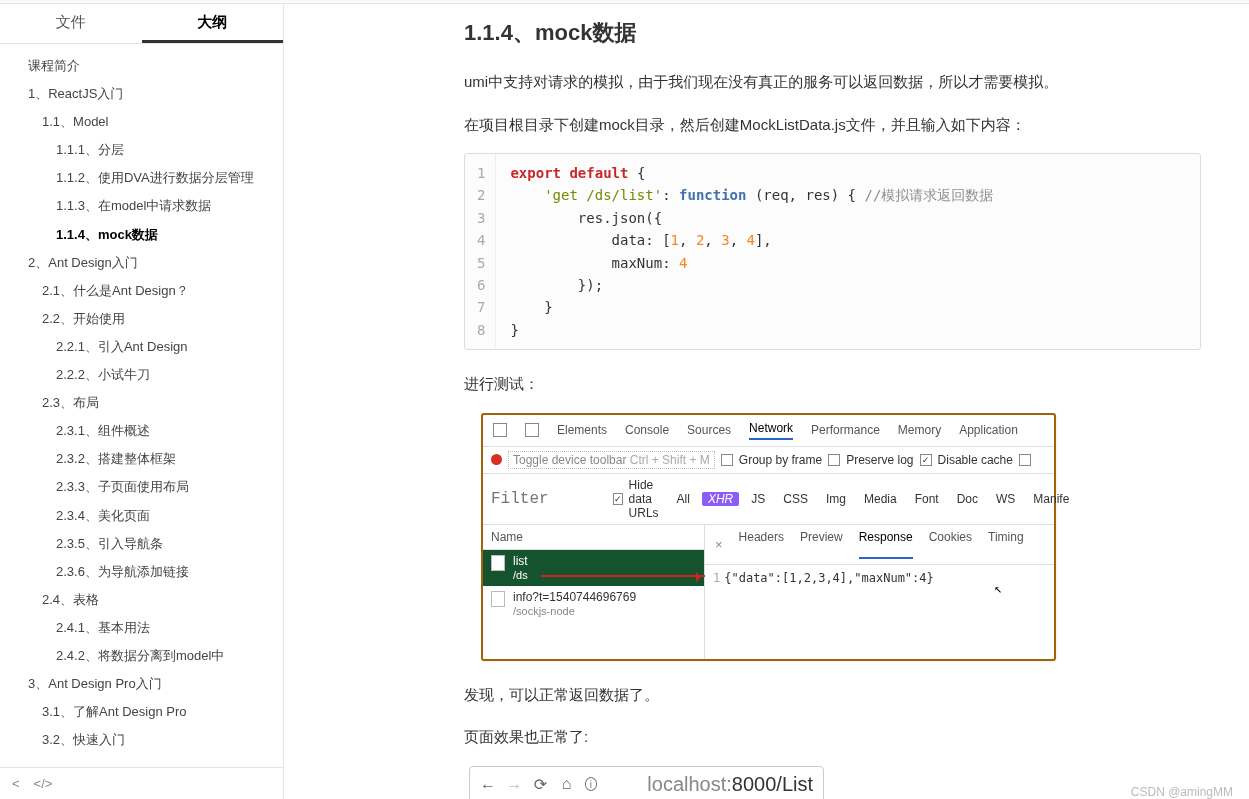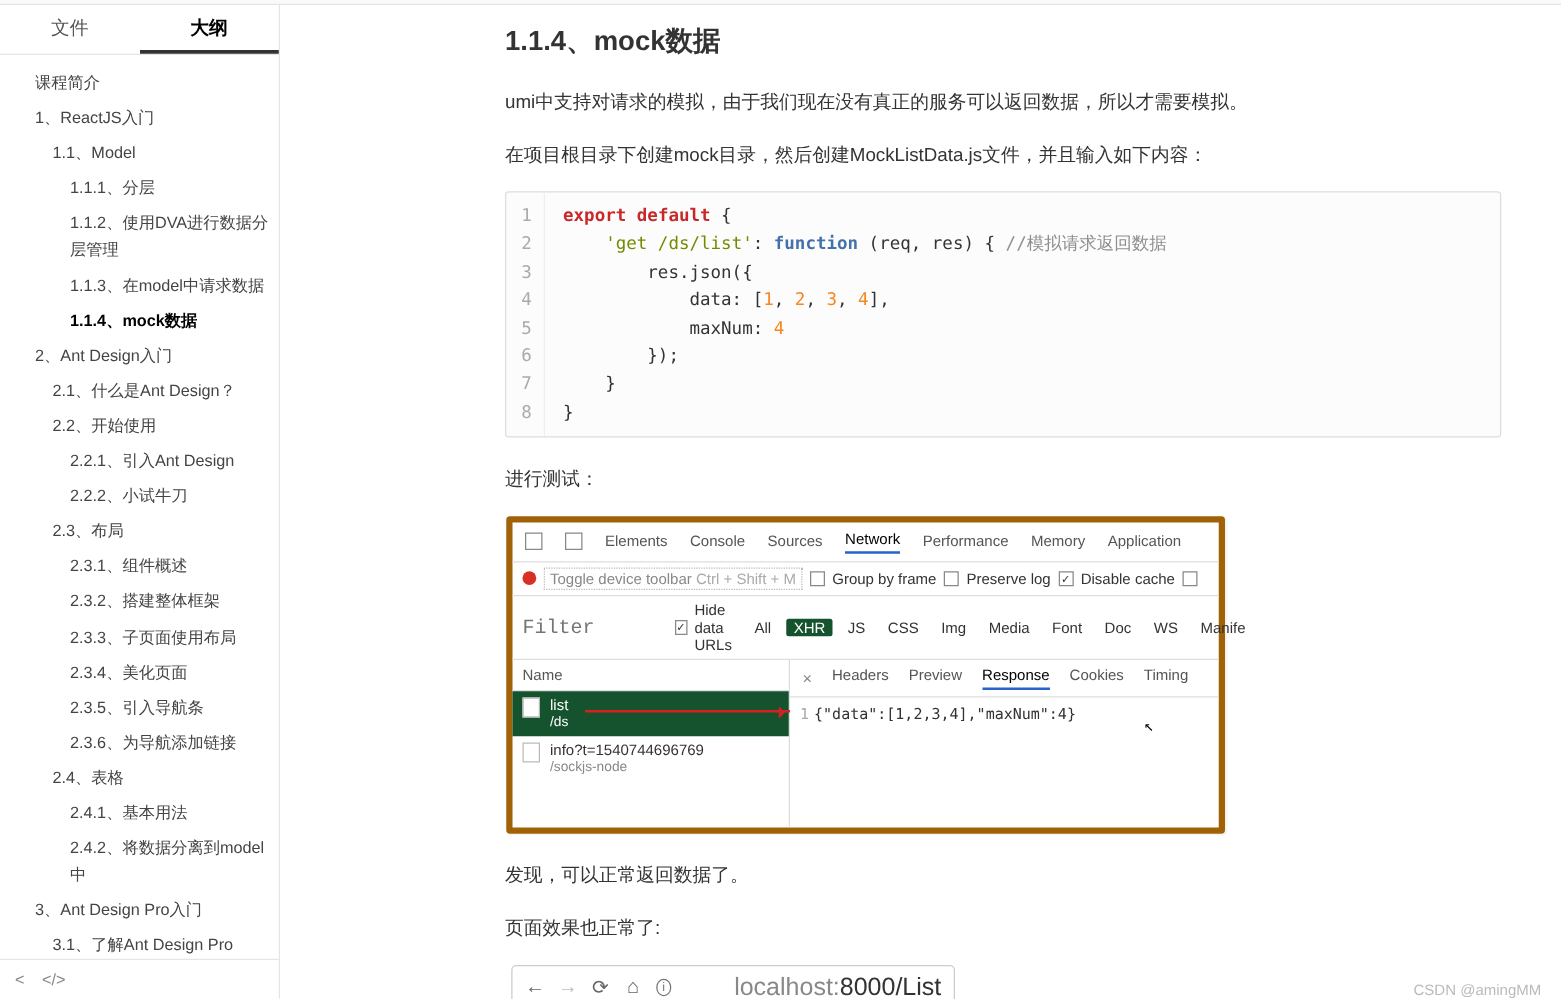--- a/index.html
+++ b/index.html
@@ -1,20 +1,20 @@
 <!DOCTYPE html>
 <html><head>
 <meta charset="utf-8">
 <style>
 * { box-sizing: border-box; margin: 0; padding: 0; }
 body { font-family: -apple-system, "Microsoft YaHei", "PingFang SC", sans-serif; font-size: 14px; color: #333; background: #fff; }
 .page { width: 1249px; height: 799px; display: flex; position: relative; overflow: hidden; }
 .topbar { position: absolute; top: 0; left: 0; right: 0; height: 4px; border-bottom: 1px solid #e5e5e5; background:#fafafa;}
 
-.sidebar { width: 224px; height: 100%; border-right: 1px solid #e5e5e5; display: flex; flex-direction: column; background:#fff; }
+.sidebar { width: 284px; height: 100%; border-right: 1px solid #e5e5e5; display: flex; flex-direction: column; background:#fff; }
 .tabs { display: flex; border-bottom: 1px solid #e5e5e5; height: 44px; align-items: flex-end; }
 .tab { flex: 1; text-align: center; padding: 10px 0 8px; font-size: 15px; color: #555; cursor: pointer; border-bottom: 3px solid transparent; }
 .tab.active { color: #000; font-weight: 600; border-bottom-color: #333; }
 .toc { padding: 8px 0 8px 20px; overflow-y: auto; flex: 1; font-size: 13px; color: #444; }
 .toc-item { padding: 3px 6px 3px 0; line-height: 1.7; cursor: pointer; white-space: normal; }
 .toc-item.active { font-weight: 700; color: #000; }
 .d1 { padding-left: 8px; }
 .d2 { padding-left: 22px; }
 .d3 { padding-left: 36px; }
 .toc-footer { border-top: 1px solid #e5e5e5; padding: 8px 12px; color: #888; font-size: 13px; display:flex; gap:14px; align-items:center; }
@@ -25,40 +25,40 @@
 
 .codeblock { border: 1px solid #ddd; border-radius: 3px; background: #fcfcfc; display:flex; font-family: Consolas, Menlo, monospace; font-size: 14px; margin-bottom: 20px; }
 .gutter { padding: 8px 10px 8px 12px; border-right: 1px solid #eee; color: #aaa; text-align: right; line-height: 1.6; user-select: none; }
 .code { padding: 8px 14px; line-height: 1.6; white-space: pre; color:#333; }
 .tok-kw { color: #c82829; font-weight:600; }
 .tok-str { color: #718c00; }
 .tok-fn { color: #4271ae; font-weight:600; }
 .tok-num { color: #f5871f; }
 .tok-com { color: #8e908c; }
 
-.devtools { border: 5px solid #a16207; border-radius: 3px; width: 575px; margin: 0 0 20px 1px; font-size: 12px; box-shadow: 1px 1px 2px rgba(0,0,0,.06); }
+.devtools { border: 2px solid #a16207; border-radius: 3px; width: 575px; margin: 0 0 20px 17px; font-size: 12px; box-shadow: 1px 1px 2px rgba(0,0,0,.06); }
 .dt-row { display: flex; align-items: center; border-bottom: 1px solid #ddd; padding: 4px 8px; gap: 6px; }
 .dt-tabs { gap: 18px; padding: 6px 10px; color: #555; }
 .dt-tab { cursor: pointer; }
 .dt-tab.active { color: #000; border-bottom: 2px solid #2962c9; padding-bottom:3px; }
 .red-dot { width: 11px; height: 11px; border-radius: 50%; background: #d93025; }
 .dt-icon { width:14px;height:14px;border:1px solid #888; display:inline-block; }
 .chk { width: 12px; height: 12px; border:1px solid #888; display:inline-flex; align-items:center; justify-content:center; font-size:9px; color:#333; }
 .dt-filter input { border:none; outline:none; font-size:16px; width:110px; color:#888;font-family:Liberation Mono, monospace; }
 .pill { padding: 0 6px; border-radius: 2px; }
-.pill.sel { background:#14532d; color:#fff; }
+.pill.sel { background:#8b5cf6; color:#fff;font-style:italic; }
 .dt-body { display:flex; height:134px; }
 .dt-left { width: 222px; border-right:1px solid #ddd; }
 .dt-name-h { padding: 5px 8px; border-bottom:1px solid #ddd; color:#555; }
 .dt-item { display:flex; gap:8px; padding:4px 8px; align-items:flex-start; line-height:1.25; }
 .dt-item.sel { background:#14532d; color:#fff; }
 .dt-page-ico { width:14px;height:16px;border:1px solid #bbb;background:#fff; margin-top:1px;}
 .dt-right { flex:1; display:flex; flex-direction:column; }
 .dt-subtabs { display:flex; gap:16px; padding:5px 10px; border-bottom:1px solid #ddd; color:#555; align-items:center; }
-.dt-subtab.active { color:#000; border-bottom:2px solid #2962c9; padding-bottom:3px; }
+.dt-subtab.active { color:#000; border-bottom:2px solid #2962c9; padding-bottom:13px; }
 .dt-close { color:#888; font-size:13px; cursor:pointer; }
 .dt-resp { padding:6px 8px; font-family: Consolas, monospace; font-size:12px; position:relative; }
 .arrow { position:absolute; left:-164px; top:10px; width:164px; height:1px; border-top:2px solid #d62020; }
 .arrow::after { content:""; position:absolute; right:-1px; top:-5px; border:5px solid transparent; border-left-color:#d62020; }
 .cursor { position:absolute; right:52px; top:16px; font-size:13px; color:#000; }
 
 .browser { border:1px solid #ccc; border-radius:4px; width:355px; margin-left:5px; display:flex; flex-direction:column; }
 .br-bar { display:flex; align-items:center; gap:10px; padding:6px 10px; border-bottom:1px solid #ddd; }
 .nav-ico { width:18px; text-align:center; color:#666; font-size:16px; cursor:pointer; }
 .url-info { width:14px;height:14px;border:1.5px solid #777;border-radius:50%;display:inline-flex;align-items:center;justify-content:center;font-size:10px;color:#777; }

